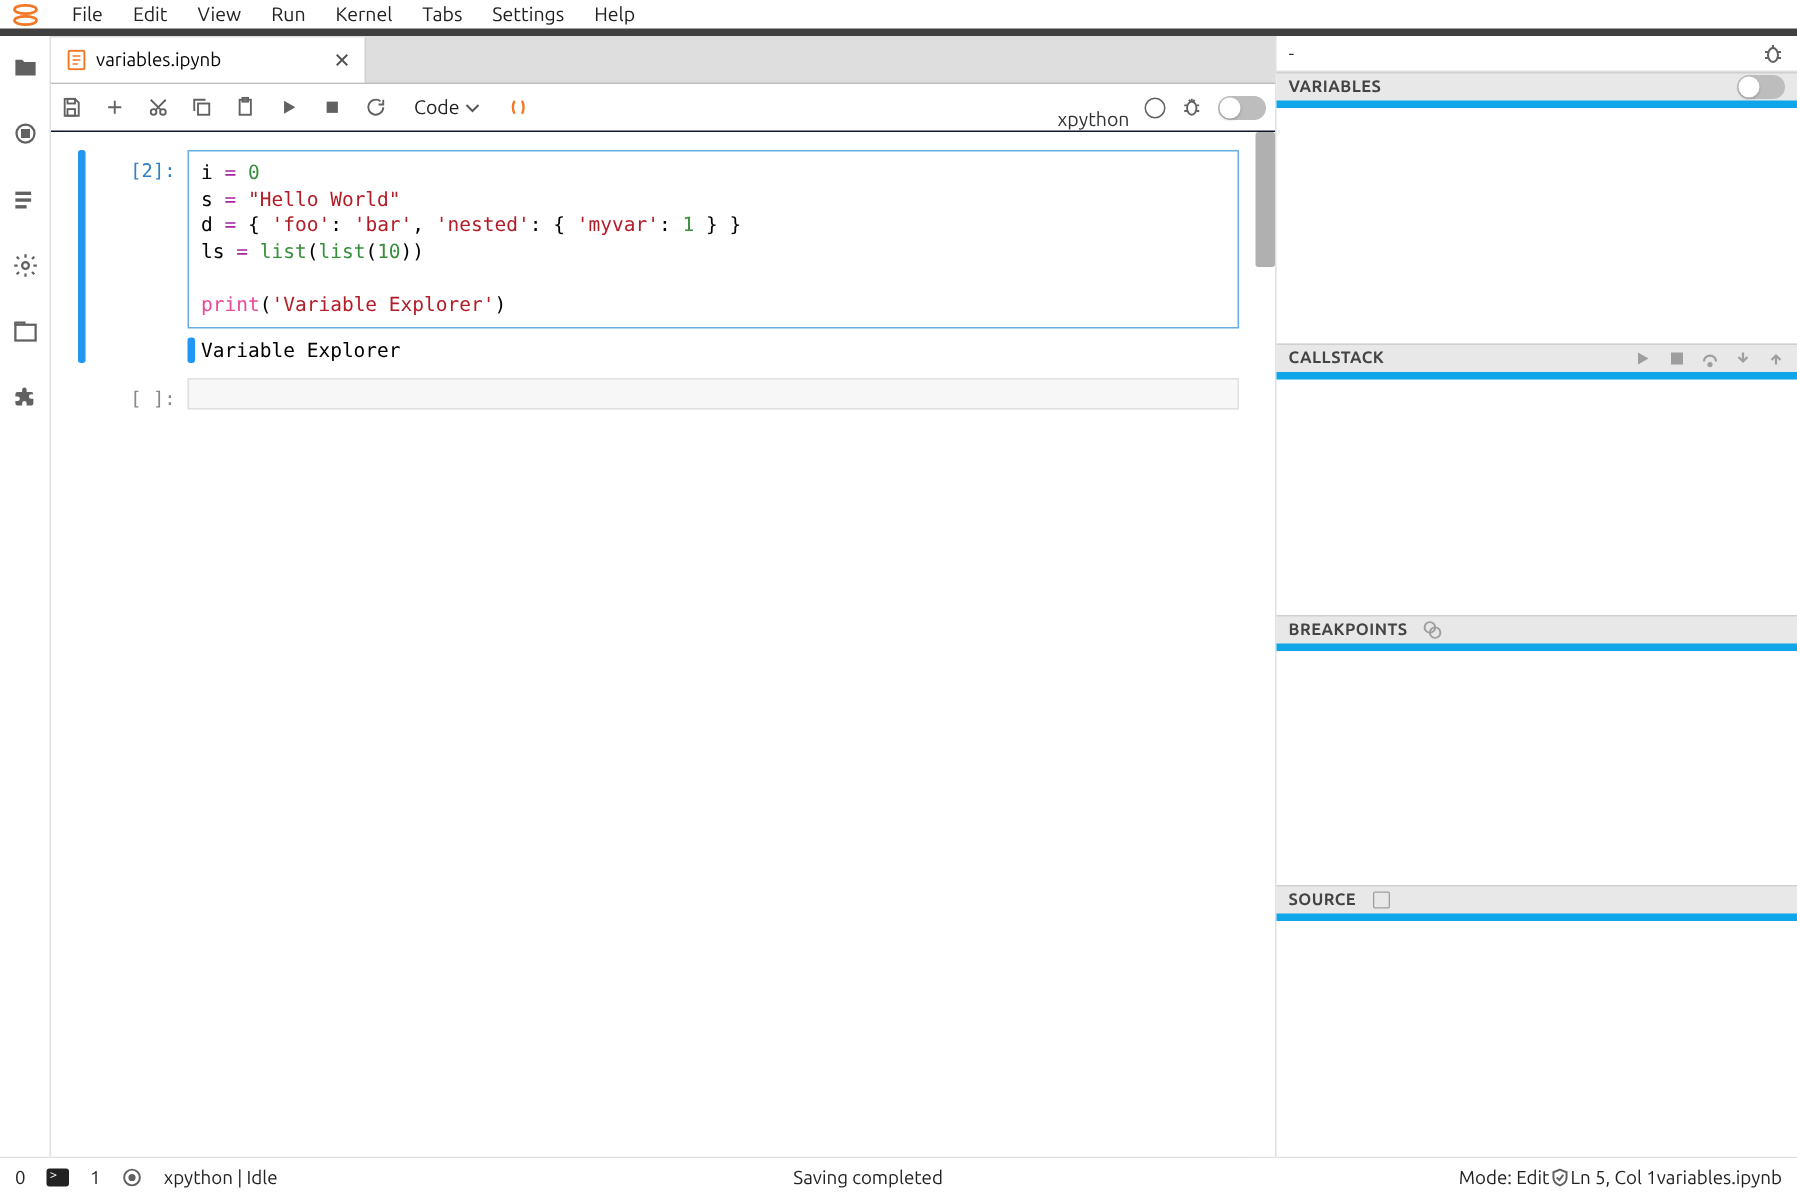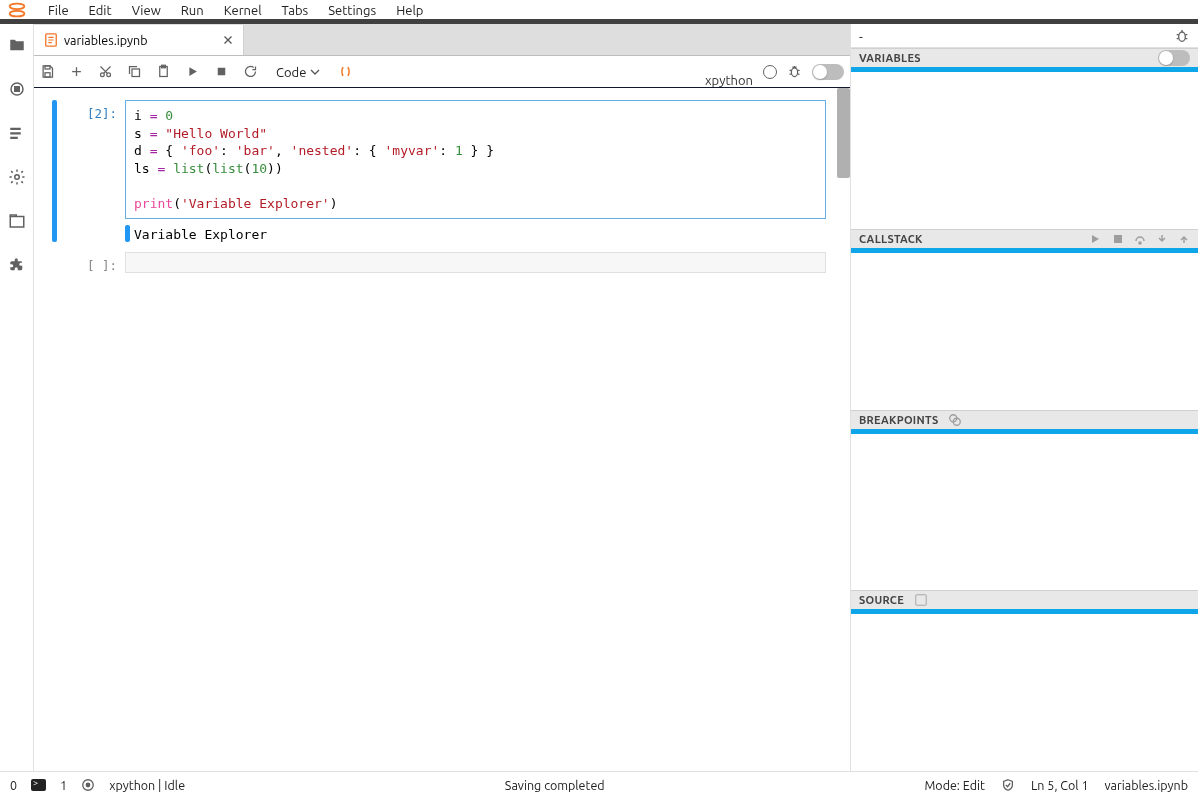--- a/index.html
+++ b/index.html
@@ -63,21 +63,21 @@
   .rp-section-header .hdr-icon { width: 12px; height: 12px; color: #9e9e9e; }
   .rp-section-body { flex: 1; min-height: 40px; }
 
   .rp-switch { margin-left: auto; width: 32px; height: 16px; background: #bdbdbd; border-radius: 16px; position: relative; }
   .rp-switch::after { content:""; position:absolute; width:14px; height:14px; background:#fff; border-radius:50%; top:1px; left:1px; box-shadow: 0 1px 2px rgba(0,0,0,0.2); }
 
   
   .statusbar { height: 27px; border-top: 1px solid #e0e0e0; display: flex; align-items: center; padding: 0 10px; font-size: 12.5px; gap: 16px; color: #222; }
   .statusbar .sb-left { display: flex; align-items: center; gap: 14px; }
   .statusbar .sb-center { flex: 1; text-align: center; }
-  .statusbar .sb-right { display: flex; align-items: center; gap: 16px; }
+  .statusbar .sb-right { display: flex; align-items: center; }
   .statusbar .term-icon { width: 15px; height: 12px; background: #222; border-radius: 2px; position: relative; }
   .statusbar .term-icon::after { content: ">"; position: absolute; color: #fff; font-size: 9px; left: 2px; top: -1px; }
 
   svg { display: block; }
 </style>
 </head>
 <body>
 
 <div class="menubar">
   <svg class="jp-logo" viewBox="0 0 24 24">

